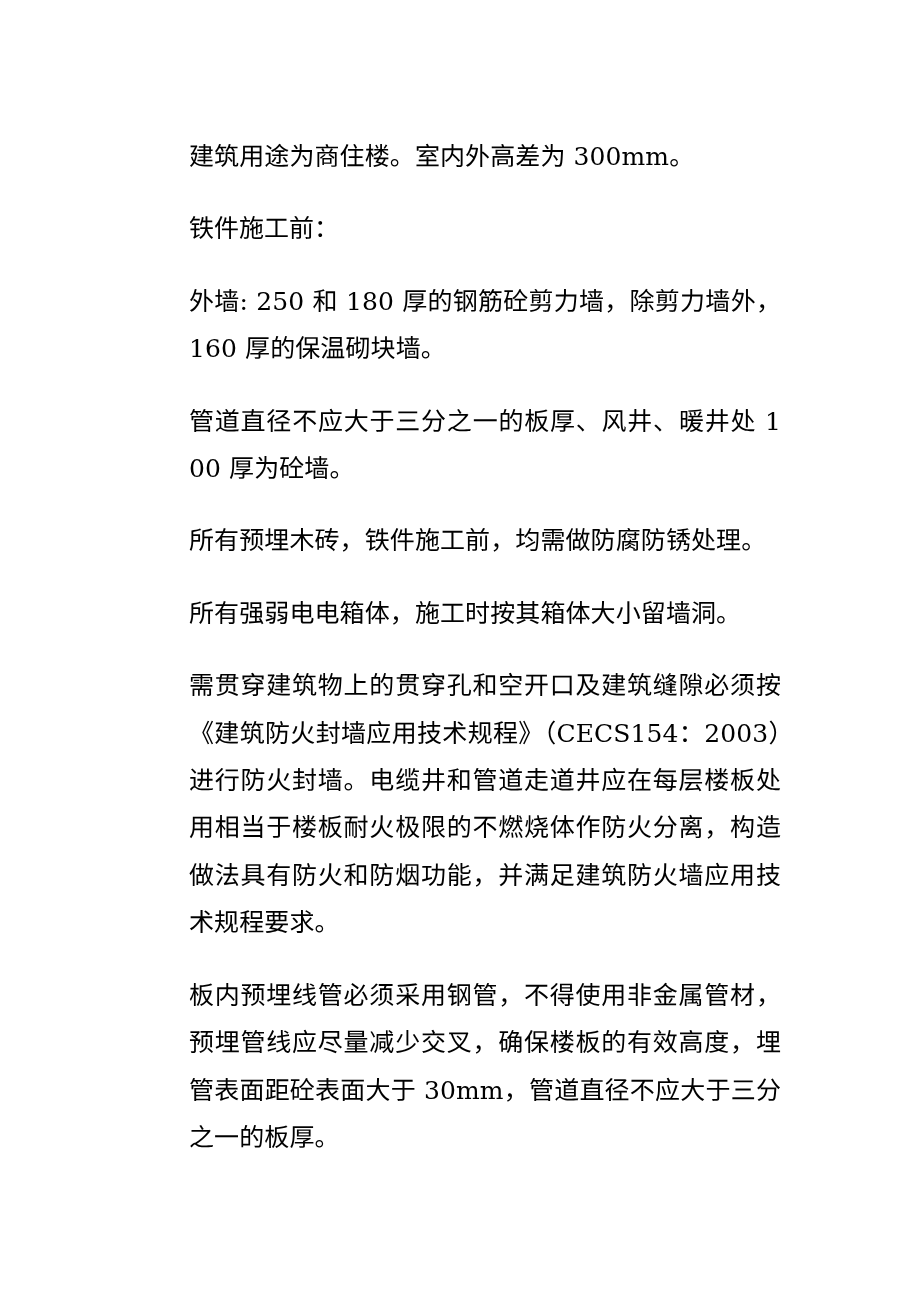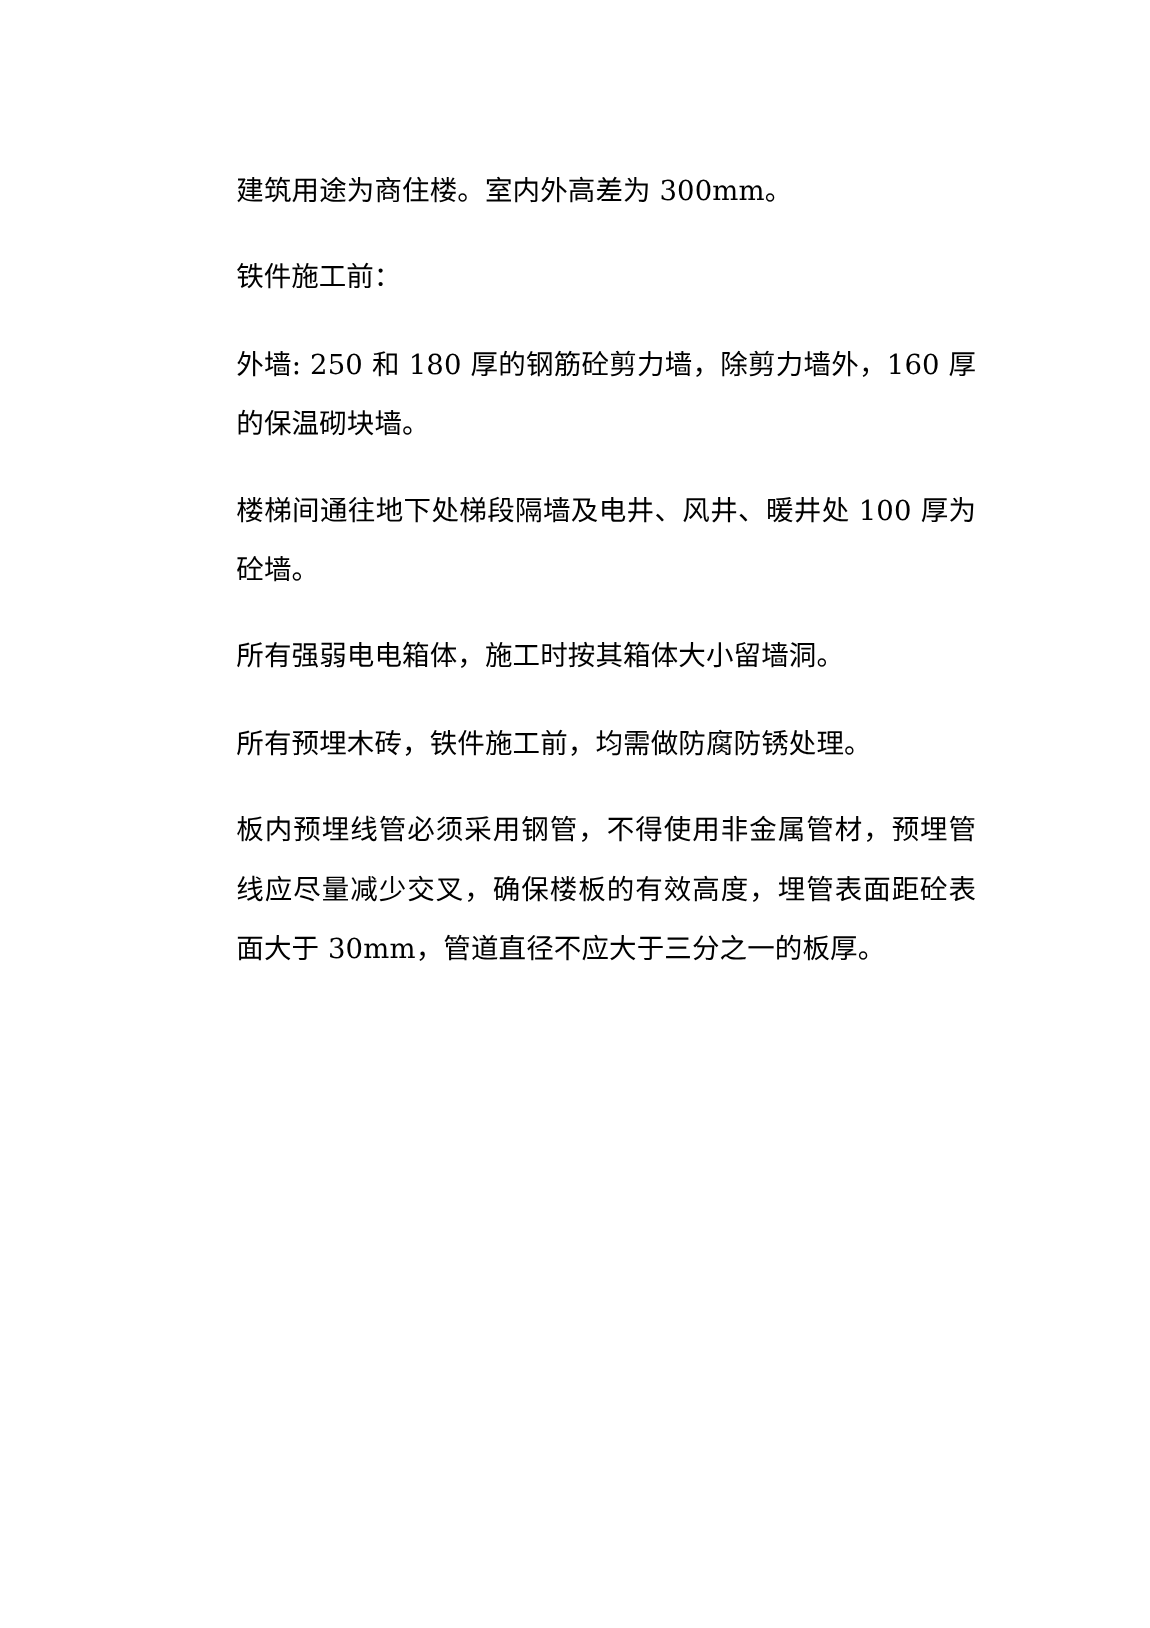--- a/index.html
+++ b/index.html
@@ -21,21 +21,21 @@
 
   .text-block {
     position: absolute;
     left: 189px;
     top: 108px;
     width: 592px;
   }
 
   .doc-line {
     font-family: "DejaVu Serif", "Liberation Serif", serif;
-    font-size: 22px;
+    font-size: 25px;
     line-height: 47.4px;
     color: #000000;
     text-align: justify;
     text-justify: inter-character;
     white-space: pre-wrap;
     word-break: break-all;
     letter-spacing: 0.1px;
     -webkit-font-smoothing: antialiased;
   }
 
@@ -67,25 +67,26 @@
 
   <div class="text-block" style="color: rgb(0, 0, 0);">
 
     <p class="doc-line tail ragged">建筑用途为商住楼。室内外高差为 300mm。</p>
 
     <p class="doc-line numbered tail ragged">铁件施工前：</p>
 
     <p class="doc-line">外墙: 250 和 180 厚的钢筋砼剪力墙，除剪力墙外，160 厚的保温砌块墙。</p>
 
 
-    <p class="doc-line">楼梯间通往地下处梯段隔墙及电井、风井、暖井处 100 厚为砼墙。</p>
+    <p class="doc-line">管道直径不应大于三分之一的板厚、风井、暖井处 100 厚为砼墙。</p>
+
+    <p class="doc-line tail ragged">所有预埋木砖，铁件施工前，均需做防腐防锈处理。</p>
 
     <p class="doc-line tail ragged">所有强弱电电箱体，施工时按其箱体大小留墙洞。</p>
 
-    <p class="doc-line tail ragged">所有预埋木砖，铁件施工前，均需做防腐防锈处理。</p>
-
+    <p class="doc-line">需贯穿建筑物上的贯穿孔和空开口及建筑缝隙必须按《建筑防火封墙应用技术规程》（CECS154：2003）进行防火封墙。电缆井和管道走道井应在每层楼板处用相当于楼板耐火极限的不燃烧体作防火分离，构造做法具有防火和防烟功能，并满足建筑防火墙应用技术规程要求。</p>
 
 
     <p class="doc-line">板内预埋线管必须采用钢管，不得使用非金属管材，预埋管线应尽量减少交叉，确保楼板的有效高度，埋管表面距砼表面大于 30mm，管道直径不应大于三分之一的板厚。</p>
 
   </div>
 
 </div>
 
 </body></html>

